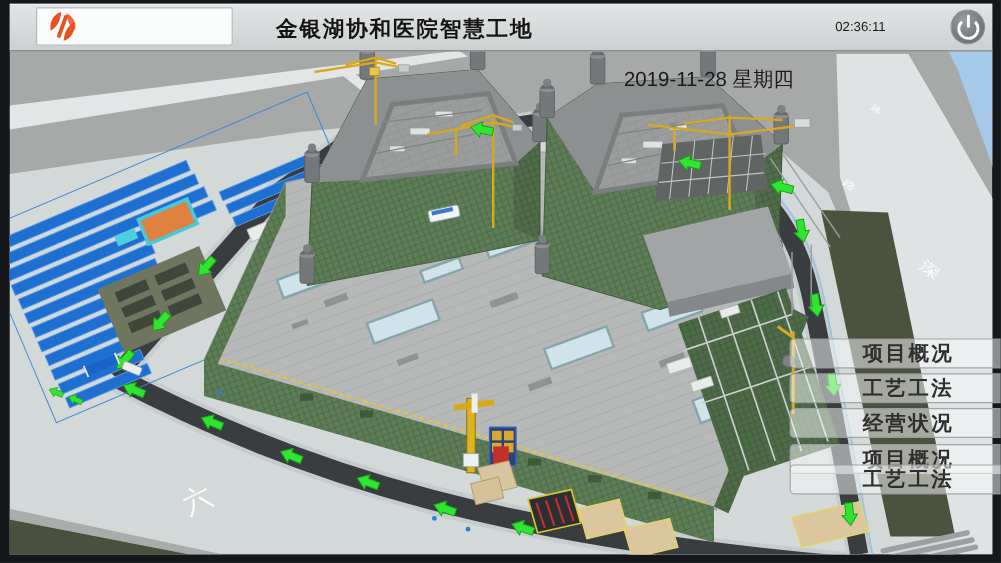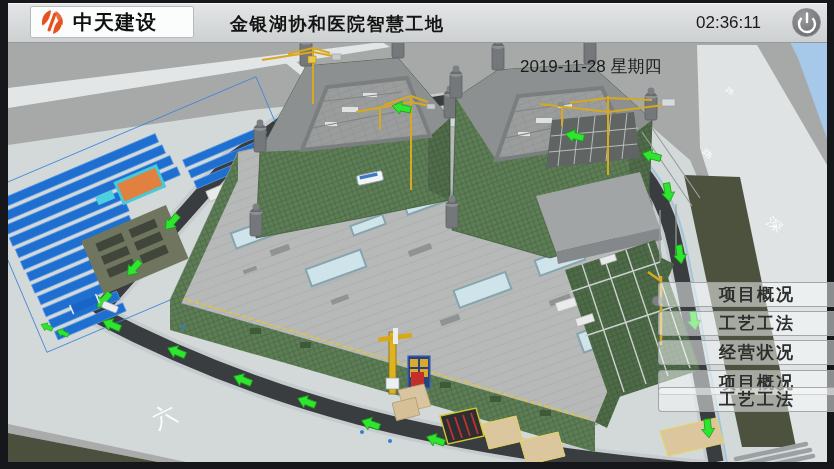--- a/index.html
+++ b/index.html
@@ -11,21 +11,21 @@
           box-shadow:inset 0 1px 0 #f4f5f6;}
   .logo-panel{position:absolute;left:22px;top:3px;width:164px;height:32px;background:#fbfcfc;
           border:1px solid #b7babc;border-radius:2px;display:flex;align-items:center;gap:7px;
           padding-left:7px;box-sizing:border-box;}
   .brand{font-size:20px;font-weight:bold;color:#101010;letter-spacing:1px;white-space:nowrap;}
   .title{position:absolute;left:222px;top:4px;height:33px;display:flex;align-items:center;
           font-size:18px;font-weight:bold;color:#141414;letter-spacing:1.5px;white-space:nowrap;}
   .hdate{position:absolute;left:512px;top:0;height:39px;display:flex;align-items:center;
           font-size:17px;color:#1a1a1a;white-space:nowrap;margin-top:44px;}
   .htime{position:absolute;left:688px;top:0;height:39px;display:flex;align-items:center;
-          font-size:17px;color:#1a1a1a;white-space:nowrap;}
+          font-size:11px;color:#1a1a1a;white-space:nowrap;}
   .power-btn{position:absolute;right:6px;top:5px;width:29px;height:29px;border-radius:50%;
           background:radial-gradient(circle at 38% 30%,#9a9da0,#77797c 60%,#66686b);
           border:1px solid #8e9194;display:flex;align-items:center;justify-content:center;
           cursor:pointer;box-sizing:border-box;}
   
   .menu{position:absolute;left:658px;top:282px;width:170px;z-index:5;}
   .menu-btn{position:absolute;left:0;width:198px;height:25px;border-radius:4px;
           background:rgba(248,250,250,0.52);border:1px solid rgba(150,155,158,0.85);
           color:#2e2e2e;font-size:17px;font-weight:bold;letter-spacing:2px;
           display:flex;align-items:center;justify-content:center;cursor:pointer;
@@ -325,21 +325,20 @@
   </svg>
 
   <div class="header">
     <div class="logo-panel">
       <svg width="28" height="28" viewBox="0 0 28 28">
         <path d="M13,2 C6.5,4 3,10 4.2,17.5 C9.5,15 12.5,9 13,2 Z" fill="#e8511e"></path>
         <path d="M15,26 C21.5,24 25,18 23.8,10.5 C18.5,13 15.5,19 15,26 Z" fill="#e8511e"></path>
         <path d="M17.5,3 C23,5.5 26,11.5 24.6,17 C20,14.5 17.8,9 17.5,3 Z" fill="#e8511e" opacity="0.85"></path>
         <rect x="12.4" y="4" width="3.2" height="20" rx="1.5" fill="#e8511e" transform="rotate(20 14 14)"></rect>
       </svg>
-      <span class="brand">中天建设</span>
     </div>
     <div class="title">金银湖协和医院智慧工地</div>
     <div class="hdate">2019-11-28 星期四</div>
     <div class="htime">02:36:11</div>
     <div class="power-btn">
       <svg width="26" height="26" viewBox="0 0 26 26">
         <circle cx="13" cy="14" r="8" fill="none" stroke="#ffffff" stroke-width="2.4" stroke-dasharray="38 12.3" transform="rotate(-46 13 14)"></circle>
         <path d="M13,3.5 L13,12" stroke="#ffffff" stroke-width="2.4" stroke-linecap="round"></path>
       </svg>
     </div>

